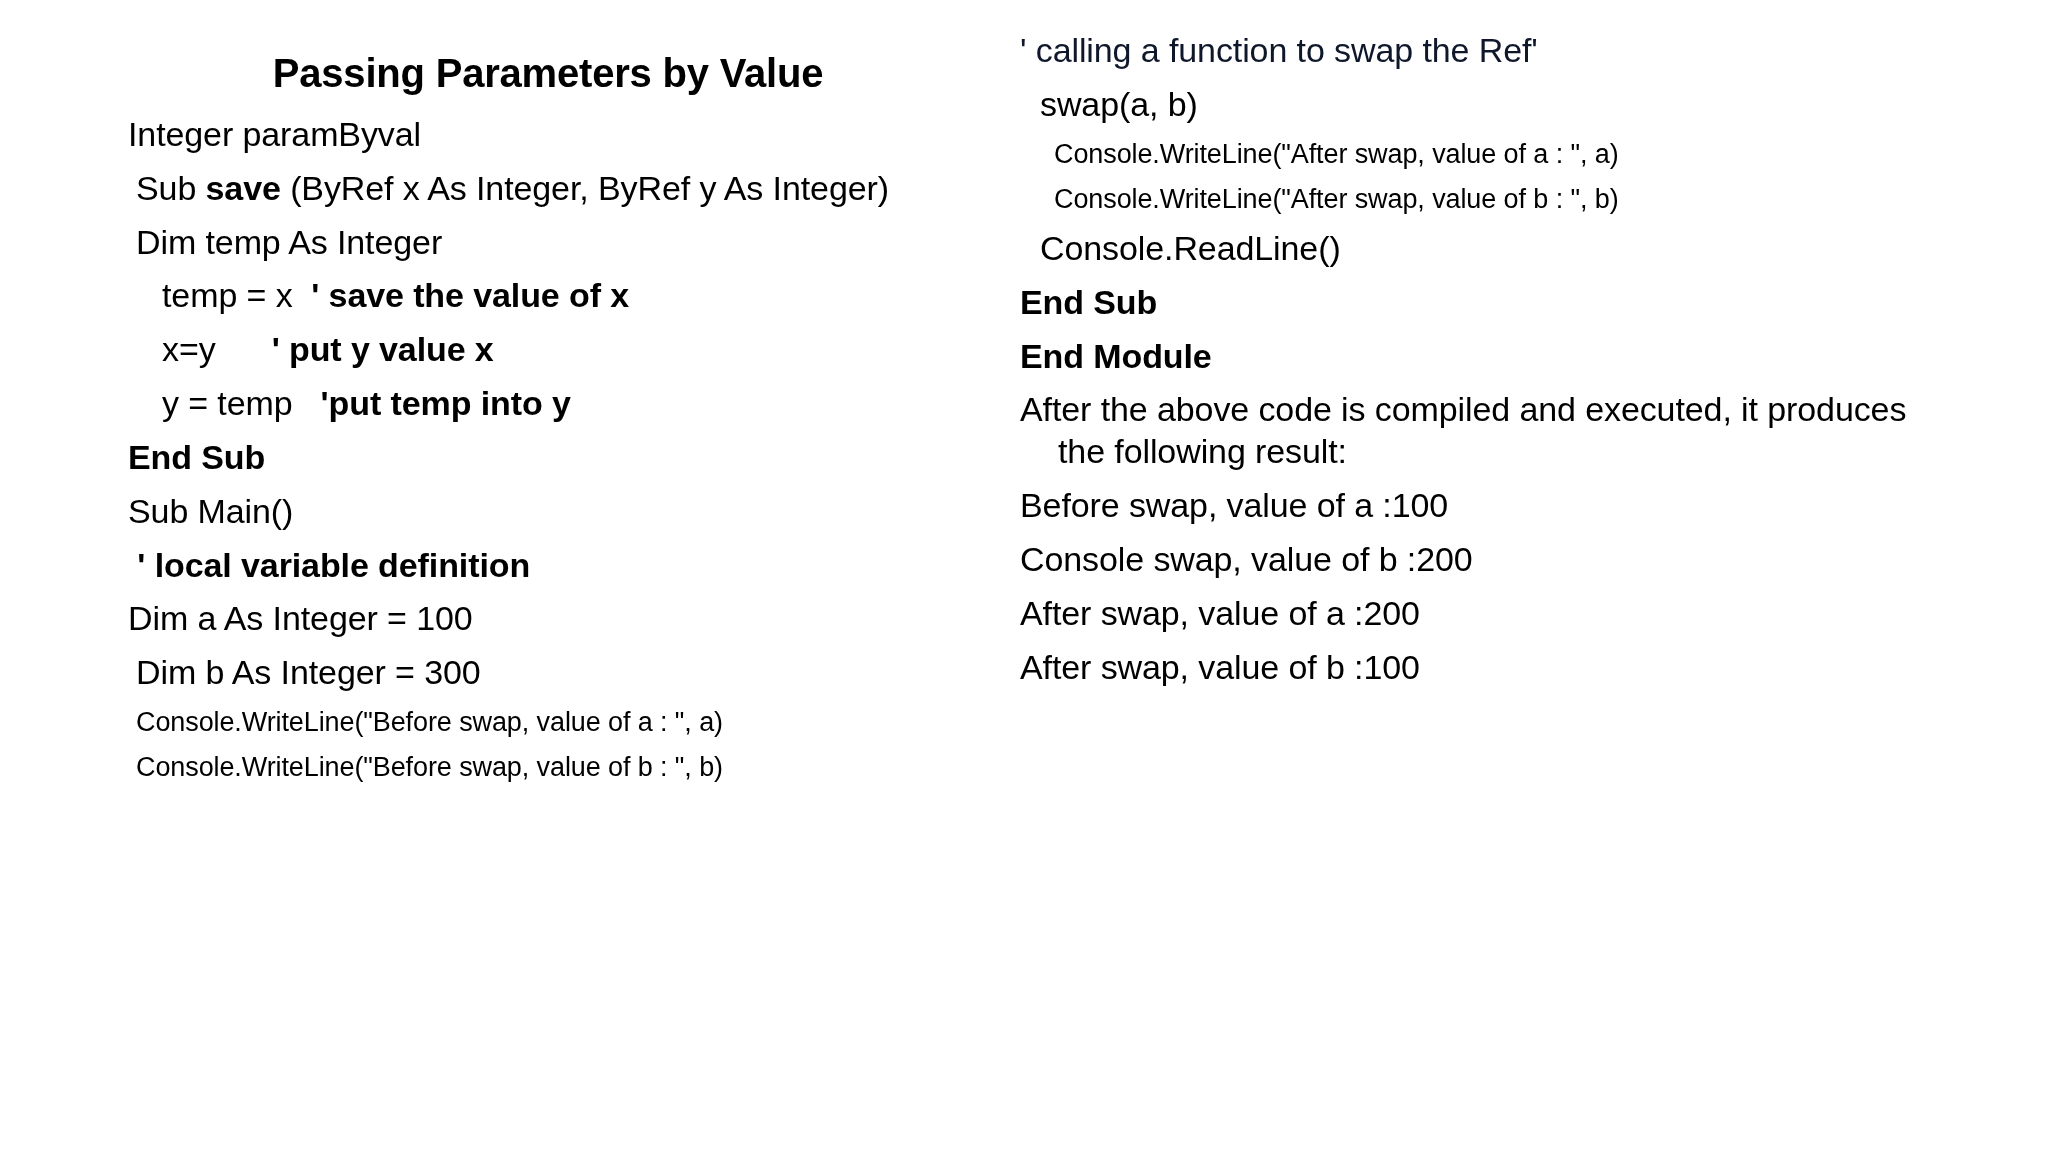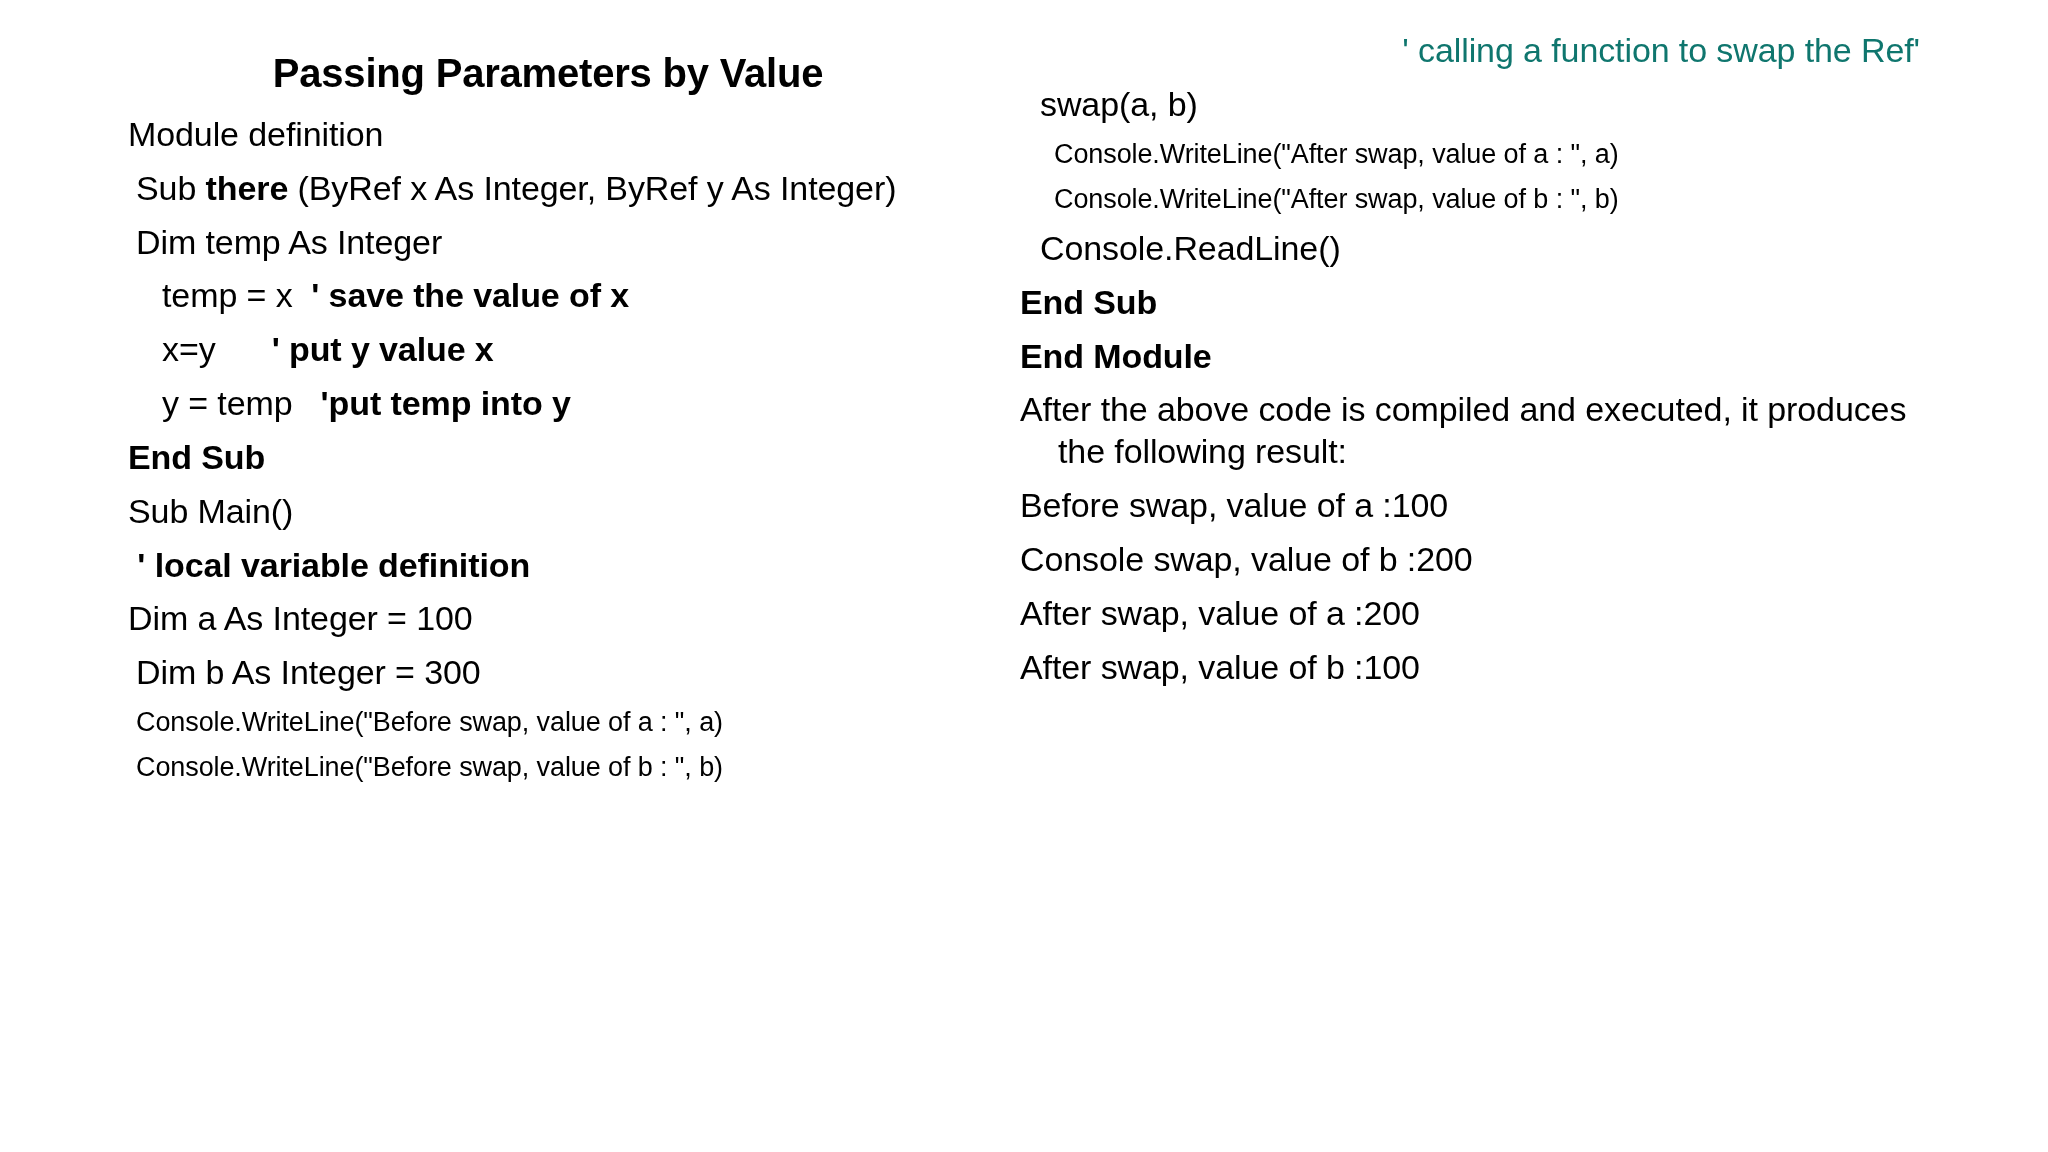--- a/index.html
+++ b/index.html
@@ -46,21 +46,21 @@
     font-size: 34px;
     line-height: 1.23;
     margin: 0;
     padding: 0;
     white-space: pre-wrap;
     word-break: normal;
     letter-spacing: -0.1px;
   }
   .line.sm   { font-size: 27px; }
   .line.bold { font-weight: bold; }
-  .green     { color: #0f766e; text-align: right; }
+  .green     { color: #0f172a; }
   .green-b   { color: #000000; font-weight: bold; }
   .gap-s  { height: 12px; }
   .gap-m  { height: 18px; }
 
   
   .hang {
     padding-left: 38px;
     text-indent: -38px;
   }
 
@@ -74,25 +74,25 @@
 <body>
 
 <div class="slide">
 
   <div class="col col-left">
 
     <div class="slide-title">Passing Parameters by Value</div>
 
     <div class="gap-m"></div>
 
-    <div class="line i0">Module definition</div>
+    <div class="line i0">Integer paramByval</div>
 
     <div class="gap-s"></div>
 
-    <div class="line i1 hang"><span>Sub </span><span class="inline" style="font-weight:bold">there</span><span> (ByRef x As Integer, ByRef y As Integer)</span></div>
+    <div class="line i1 hang"><span>Sub </span><span class="inline" style="font-weight:bold">save</span><span> (ByRef x As Integer, ByRef y As Integer)</span></div>
 
     <div class="gap-s"></div>
 
     <div class="line i1">Dim temp As Integer</div>
 
     <div class="gap-s"></div>
 
     <div class="line i3"><span>temp = x </span><span class="green-b"> ' save the value of x</span></div>
 
     <div class="gap-s"></div>

